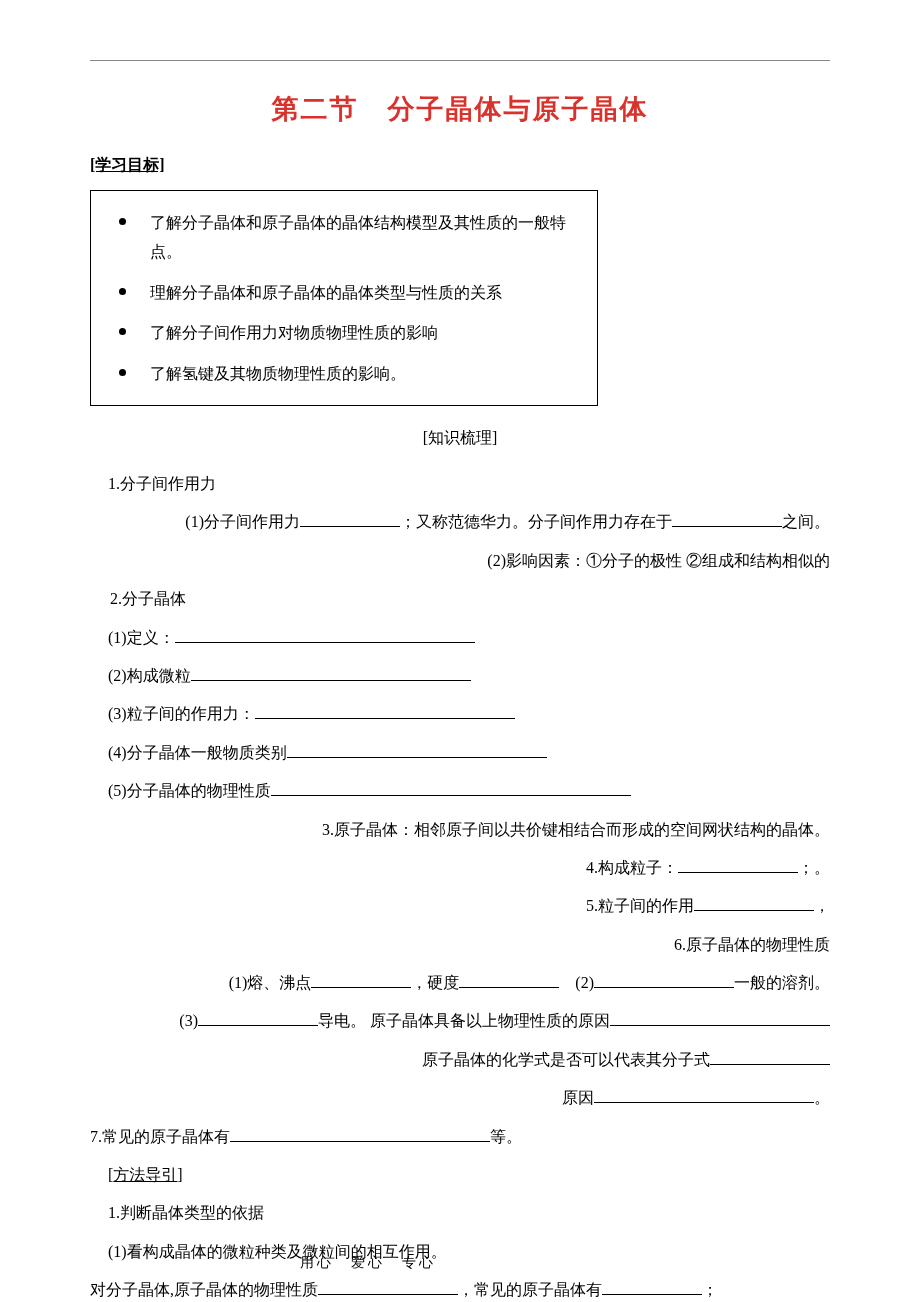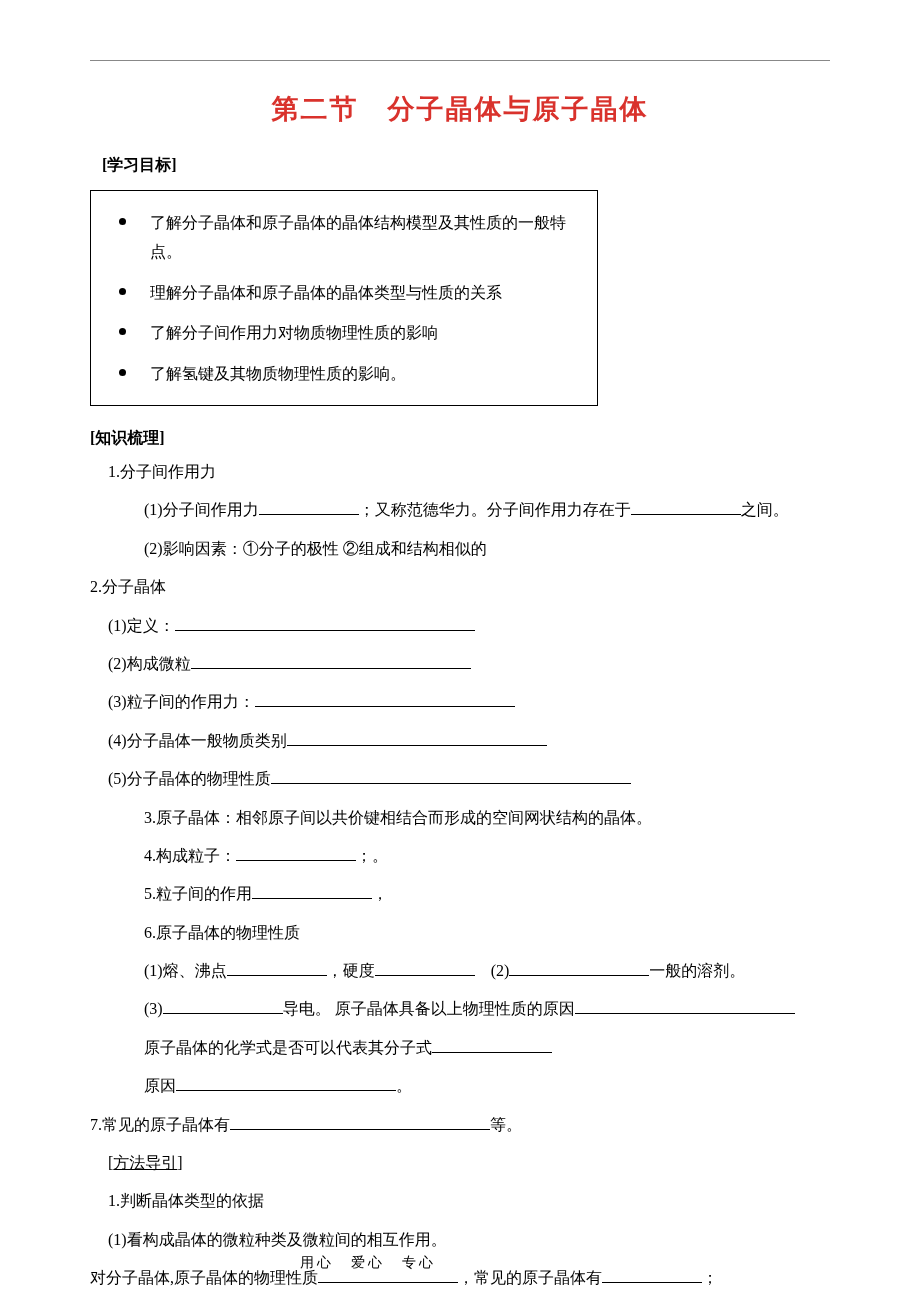--- a/index.html
+++ b/index.html
@@ -25,22 +25,22 @@
     .title {
       text-align: center;
       color: #d9322c;
       font-weight: bold;
       font-size: 27px;
       margin-bottom: 28px;
       letter-spacing: 2px;
     }
     .main-heading {
       font-weight: bold;
-      margin-left: 12px;
       margin-bottom: 14px;
+      text-decoration: underline;
     }
     .box {
       border: 1px solid #000;
       width: 508px;
       margin-left: 0px;
       padding: 18px 20px 16px 28px;
       margin-bottom: 22px;
     }
     .bullet-item {
       display: flex;
@@ -55,36 +55,38 @@
       display: inline-block;
       width: 7px;
       height: 7px;
       background: #000;
       border-radius: 50%;
       margin-right: 24px;
       margin-top: 9px;
       flex-shrink: 0;
     }
     .sub-heading {
-      font-weight: bold;
-      margin-bottom: 4px;
+      font-weight: normal;
+      margin-bottom: 16px;
+      text-align: center;
     }
     .content-line {
       line-height: 2.4;
       margin-left: 18px;
     }
     .content-line-l1 {
       line-height: 2.4;
       margin-left: 54px;
+      text-align: right;
     }
     .no-indent {
       margin-left: 0;
     }
     .indent0 {
-      margin-left: 0;
+      margin-left: 20px;
     }
     .blank {
       display: inline-block;
       border-bottom: 1px solid #000;
       height: 1em;
       vertical-align: baseline;
     }
     .w100 { width: 100px; }
     .w110 { width: 110px; }
     .w120 { width: 120px; }

